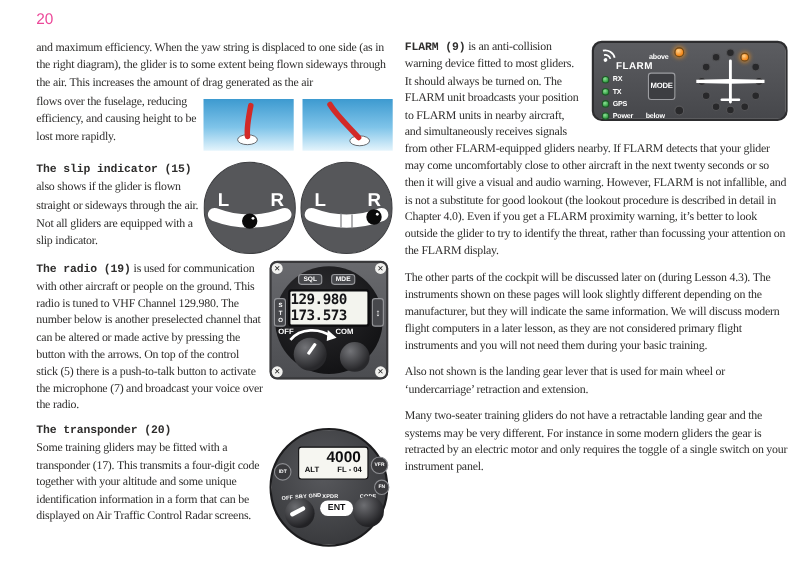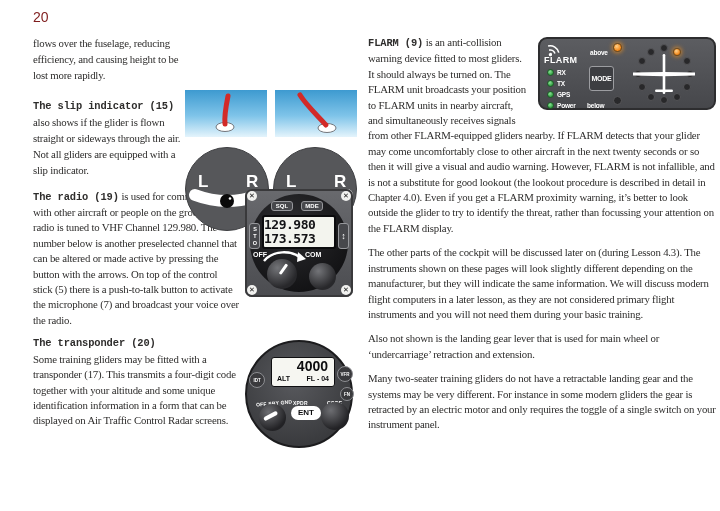--- a/index.html
+++ b/index.html
@@ -4,21 +4,21 @@
 <style>
   * { margin:0; padding:0; box-sizing:border-box; }
   html,body { background:#e8e8e8; }
   .page {
     position:relative; width:720px; height:511px; background:#ffffff;
     font-family:"Liberation Serif", serif; color:#2e2d2c; overflow:hidden;
     margin:0 auto;
   }
   .page-num {
     position:absolute; left:33px; top:9px;
-    font-family:"Liberation Sans", sans-serif; font-size:14px; color:#7f1d1d;
+    font-family:"Liberation Sans", sans-serif; font-size:14px; color:#ec4899;
   }
   .bodytext { font-size:10.8px; line-height:16.2px; letter-spacing:-0.2px; }
   .tight { line-height:15.4px; }
   .lead { font-family:Liberation Mono, monospace; font-weight:700; font-size:10.4px; letter-spacing:-0.1px; }
   .col-left  { position:absolute; left:33px; top:35px; width:328px; }
   .col-right { position:absolute; left:368px; top:35px; width:348px; }
 
   
   .lc-imgs { position:absolute; left:152px; top:55px; width:172px; }
   .yaw-row { display:flex; gap:8px; }
@@ -83,21 +83,21 @@
     background:radial-gradient(circle at 35% 30%,#6d6e72,#222225 70%); }
   .ent { position:absolute; left:44px; top:64px; width:30px; height:14px; background:#fff; border-radius:7px;
     color:#0b0b0d; font-weight:700; font-size:8px; line-height:14px; text-align:center; }
 
   
   .flarm-float { float:right; margin:2px 0 8px 8px; }
   .flarm-dev { width:178px; height:73px; border-radius:9px; position:relative;
     background:linear-gradient(#5c5d61,#46474b); border:2px solid #2d2d2f;
     font-family:"Liberation Sans", sans-serif; color:#fff; }
   .fsig { position:absolute; left:7px; top:3px; transform:rotate(-14deg); }
-  .fbrand { position:absolute; left:4px; top:14px; font-weight:700; font-size:9px; letter-spacing:0.4px;text-align:right; }
+  .fbrand { position:absolute; left:20px; top:14px; font-weight:700; font-size:9px; letter-spacing:0.4px;text-align:right; }
   .frow { position:absolute; left:7px; display:flex; align-items:center; gap:3px; }
   .frow span { font-weight:700; font-size:6.5px; }
   .gled { width:7px; height:7px; border-radius:50%; border:1px solid #1d5a27;
     background:radial-gradient(circle at 38% 32%,#8ce296,#2f9c3f 72%); flex:none; }
   .fabove { position:absolute; left:50px; top:6px;  font-weight:700; font-size:6.5px; }
   .fbelow { position:absolute; left:47px; top:59px; font-weight:700; font-size:6.5px; }
   .oled { position:absolute; width:9px; height:9px; border-radius:50%; border:1px solid #7a4a10;
     background:radial-gradient(circle at 38% 32%,#ffd18c,#f58b1e 65%); box-shadow:0 0 4px 1px rgba(247,148,30,.7); }
   .dled { position:absolute; width:9px; height:9px; border-radius:50%; background:#29292b; border:1px solid #57575a; }
   .mode { position:absolute; left:49px; top:27px; width:25px; height:25px; background:#3d3e42;
@@ -110,20 +110,21 @@
   p.rp { margin-top:9px; }
 </style>
 </head>
 <body>
 
 <div class="page">
   <div class="page-num">20</div>
 
   <div class="col-left">
 
+    <div class="bodytext">and maximum efficiency. When the yaw string is displaced to one side (as in the right diagram), the glider is to some extent being flown sideways through the air. This increases the amount of drag generated as the air</div>
     <div class="bodytext p1b">flows over the fuselage, reducing efficiency, and causing height to be lost more rapidly.</div>
 
     <p class="bodytext slip-para"><span class="lead">The slip indicator (15)</span><span> also shows if the glider is flown straight or sideways through the air. Not all gliders are equipped with a slip indicator.</span></p>
 
     <div class="lc-imgs">
       <div class="yaw-row">
         <div class="yaw">
           <svg width="82" height="47" viewBox="0 0 82 47">
             <ellipse cx="40" cy="37" rx="9" ry="4.5" fill="#ffffff" stroke="#55565a" stroke-width="0.8"></ellipse>
             <path d="M43,6 C41,16 39,26 40,34" fill="none" stroke="#d22a28" stroke-width="5" stroke-linecap="round"></path>

